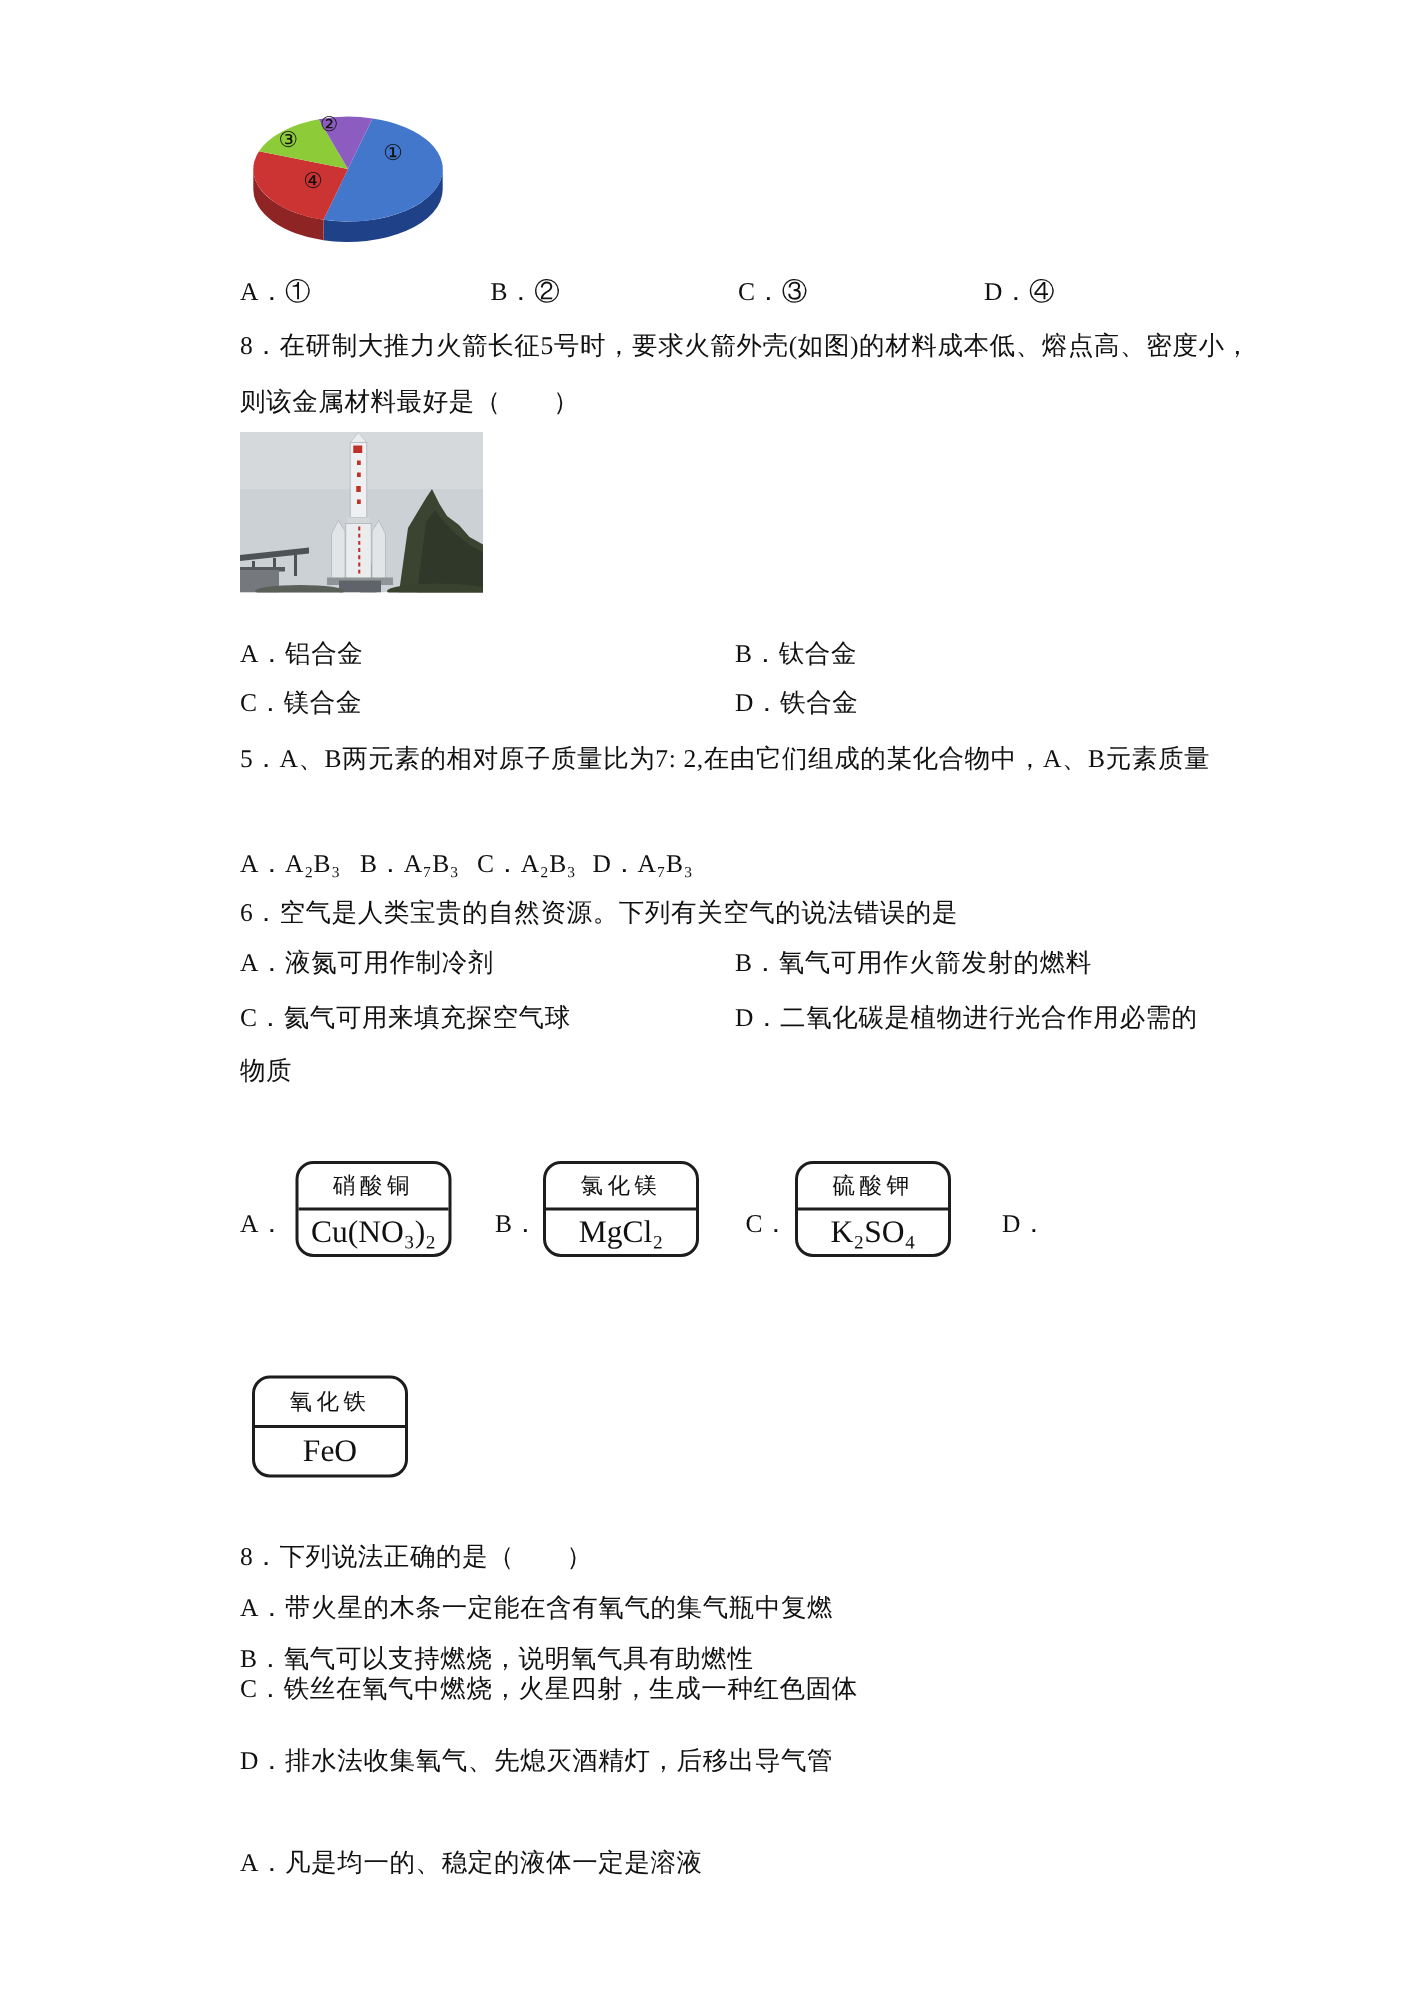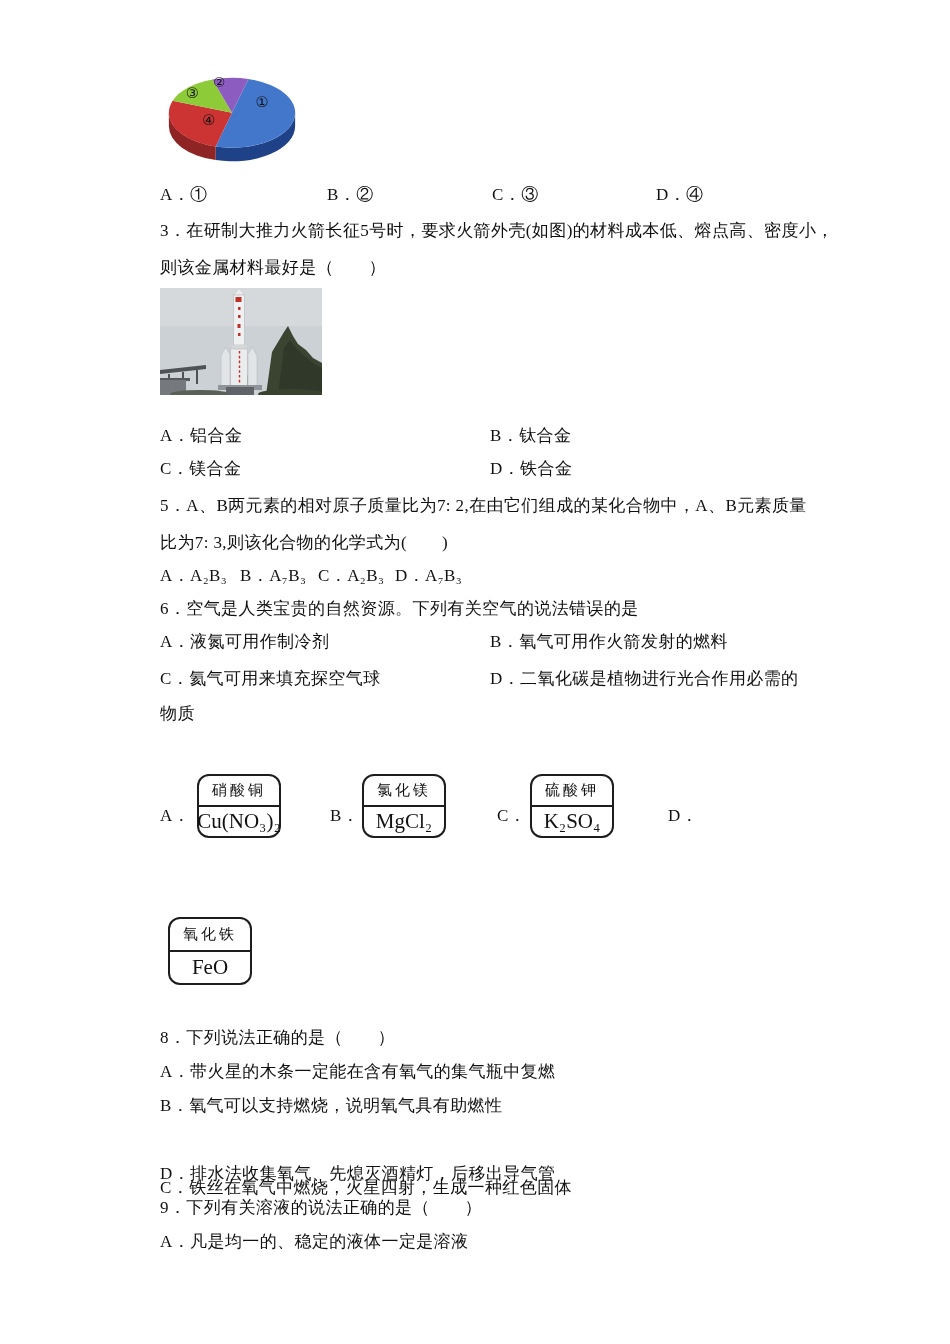--- a/index.html
+++ b/index.html
@@ -6,21 +6,21 @@
   #page{
     position:relative;width:950px;height:1344px;background:#ffffff;overflow:hidden;
     font-family:"Liberation Serif","DejaVu Serif",serif;color:#111;
   }
   .t{
     position:absolute;font-size:17px;font-weight:normal;letter-spacing:0.4px;
     white-space:pre;line-height:1.2;
   }
   .fig{position:absolute;}
   .rlabel{
-    position:absolute;width:84px;height:64px;border:2px solid #1d1d1d;border-radius:12px;
+    position:absolute;width:104px;height:64px;border:2px solid #1d1d1d;border-radius:12px;
     background:#fff;box-sizing:border-box;display:flex;flex-direction:column;
   }
   .rlabel .name{
     flex:1;display:flex;align-items:center;justify-content:center;
     font-size:15px;font-weight:normal;letter-spacing:3px;white-space:pre;
     border-bottom:2px solid #1d1d1d;
   }
   .rlabel .formula{
     flex:1;display:flex;align-items:center;justify-content:center;
     font-size:21px;font-weight:normal;white-space:pre;
@@ -46,21 +46,21 @@
     <text x="57" y="18" font-size="14" fill="#101010" text-anchor="middle">②</text>
     <text x="29" y="29" font-size="15" fill="#101010" text-anchor="middle">③</text>
     <text x="46" y="57" font-size="15" fill="#101010" text-anchor="middle">④</text>
   </svg>
 
   <span class="t" style="left:160px;top:185px">A．①</span>
   <span class="t" style="left:327px;top:185px">B．②</span>
   <span class="t" style="left:492px;top:185px">C．③</span>
   <span class="t" style="left:656px;top:185px">D．④</span>
 
-  <span class="t" style="left:160px;top:221px">3．在研制大推力火箭长征5号时，要求火箭外壳(如图)的材料成本低、熔点高、密度小，</span>
+  <span class="t" style="left:160px;top:221px">8．在研制大推力火箭长征5号时，要求火箭外壳(如图)的材料成本低、熔点高、密度小，</span>
   <span class="t" style="left:160px;top:258px">则该金属材料最好是（　　）</span>
 
   <svg class="fig" style="left:160px;top:288px" width="162" height="107" viewBox="0 0 162 107">
     <rect x="0" y="0" width="162" height="107" fill="#ccd1d5"></rect>
     <rect x="0" y="0" width="162" height="38" fill="#d5d9db"></rect>
 
     <path fill="#3a4431" d="M106,107 L112,64 L118,54 L124,44 L128,38 L133,48 L138,56 L146,62 L153,70 L162,75 L162,107 Z"></path>
     <path fill="#2e3628" opacity="0.85" d="M118,107 L124,60 L130,52 L136,60 L144,68 L154,76 L162,80 L162,107 Z"></path>
 
     <polygon fill="#4e5256" points="0,82 46,77 46,81 0,86"></polygon>
@@ -89,21 +89,20 @@
     <ellipse cx="40" cy="106" rx="30" ry="4" fill="#5a5f58"></ellipse>
     <ellipse cx="132" cy="106" rx="34" ry="5" fill="#39412f"></ellipse>
   </svg>
 
   <span class="t" style="left:160px;top:426px">A．铝合金</span>
   <span class="t" style="left:490px;top:426px">B．钛合金</span>
   <span class="t" style="left:160px;top:459px">C．镁合金</span>
   <span class="t" style="left:490px;top:459px">D．铁合金</span>
 
   <span class="t" style="left:160px;top:496px">5．A、B两元素的相对原子质量比为7: 2,在由它们组成的某化合物中，A、B元素质量</span>
-  <span class="t" style="left:160px;top:533px">比为7: 3,则该化合物的化学式为(　　)</span>
   <span class="t" style="left:160px;top:566px">A．A₂B₃</span>
   <span class="t" style="left:240px;top:566px">B．A₇B₃</span>
   <span class="t" style="left:318px;top:566px">C．A₂B₃</span>
   <span class="t" style="left:395px;top:566px">D．A₇B₃</span>
 
   <span class="t" style="left:160px;top:599px">6．空气是人类宝贵的自然资源。下列有关空气的说法错误的是</span>
   <span class="t" style="left:160px;top:632px">A．液氮可用作制冷剂</span>
   <span class="t" style="left:490px;top:632px">B．氧气可用作火箭发射的燃料</span>
   <span class="t" style="left:160px;top:669px">C．氦气可用来填充探空气球</span>
   <span class="t" style="left:490px;top:669px">D．二氧化碳是植物进行光合作用必需的</span>
@@ -130,19 +129,18 @@
 
   <span class="t" style="left:668px;top:806px">D．</span>
   <div class="rlabel" style="left:168px;top:917px;height:68px">
     <div class="name">氧化铁</div>
     <div class="formula">FeO</div>
   </div>
 
   <span class="t" style="left:160px;top:1028px">8．下列说法正确的是（　　）</span>
   <span class="t" style="left:160px;top:1062px">A．带火星的木条一定能在含有氧气的集气瓶中复燃</span>
   <span class="t" style="left:160px;top:1096px">B．氧气可以支持燃烧，说明氧气具有助燃性</span>
-  <span class="t" style="left:160px;top:1178px">C．铁丝在氧气中燃烧，火星四射，生成一种红色固体</span>
+  <span class="t" style="left:160px;top:1116px">C．铁丝在氧气中燃烧，火星四射，生成一种红色固体</span>
   <span class="t" style="left:160px;top:1164px">D．排水法收集氧气、先熄灭酒精灯，后移出导气管</span>
 
-  <span class="t" style="left:160px;top:1198px">9．下列有关溶液的说法正确的是（　　）</span>
   <span class="t" style="left:160px;top:1232px">A．凡是均一的、稳定的液体一定是溶液</span>
 
 </div>
 
 </body></html>

